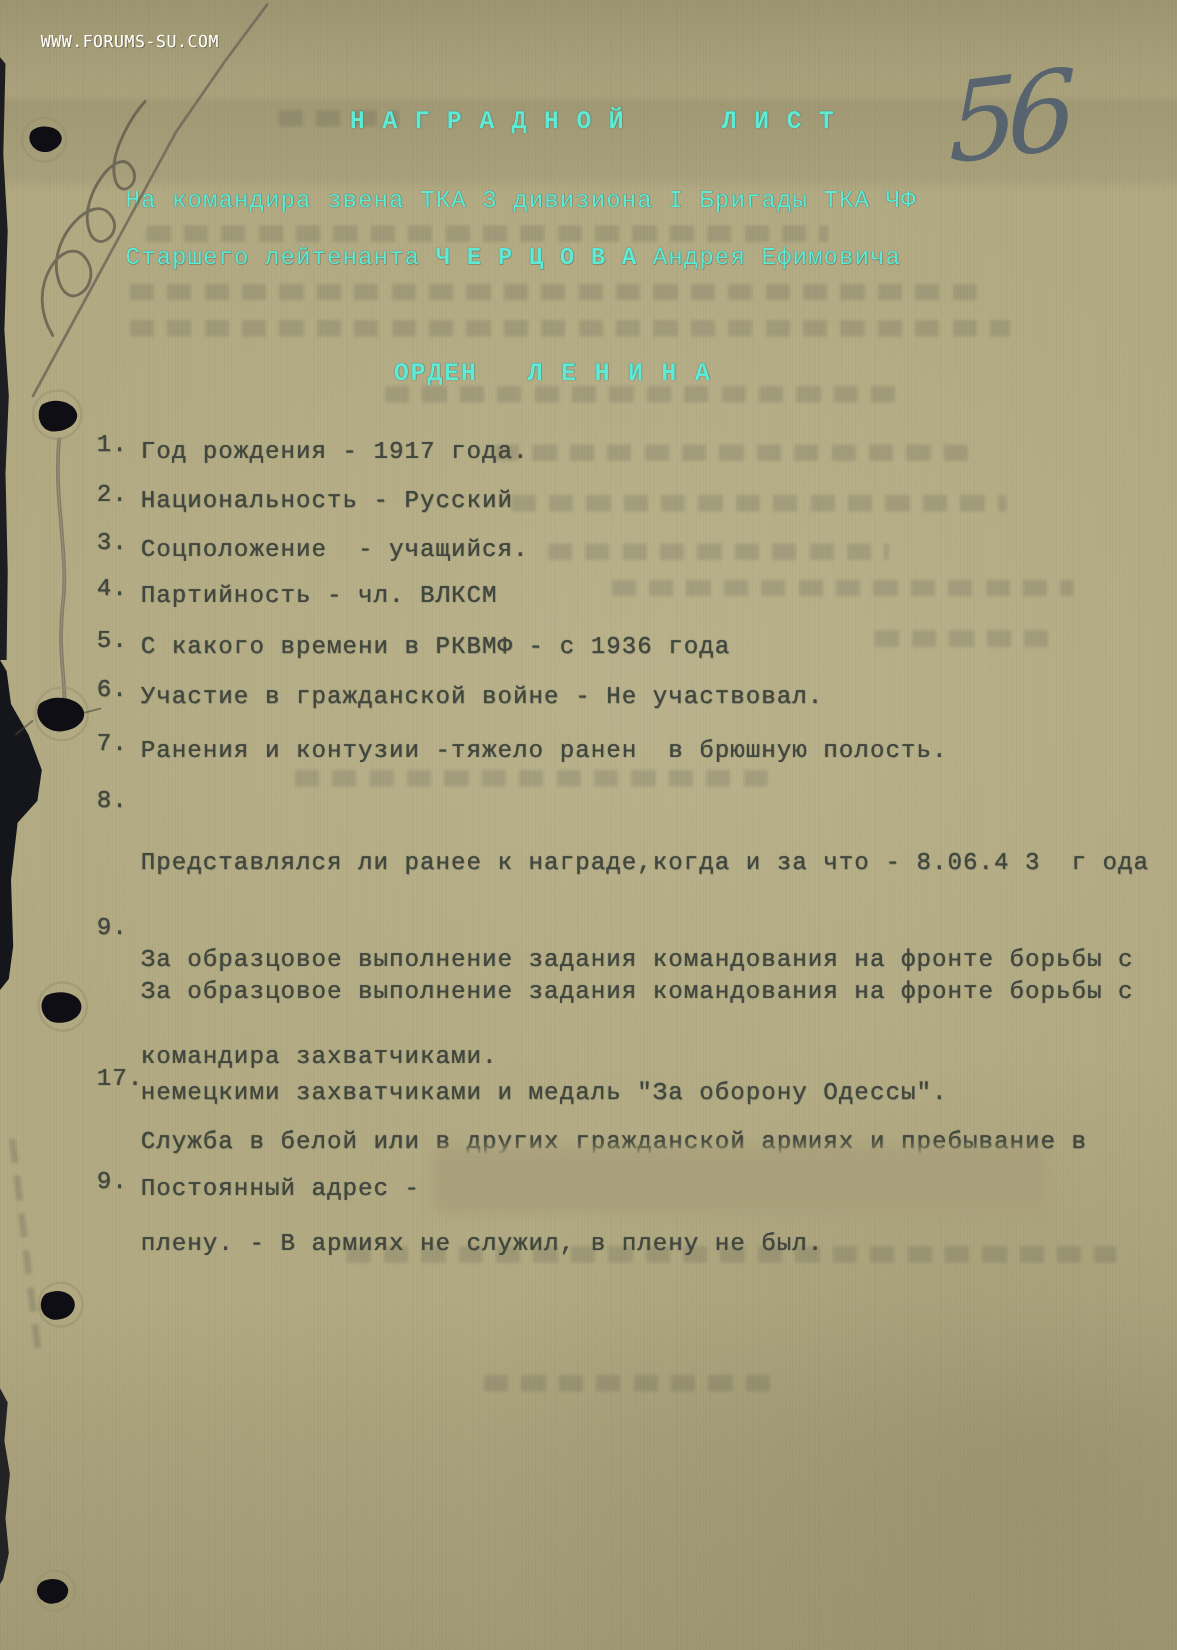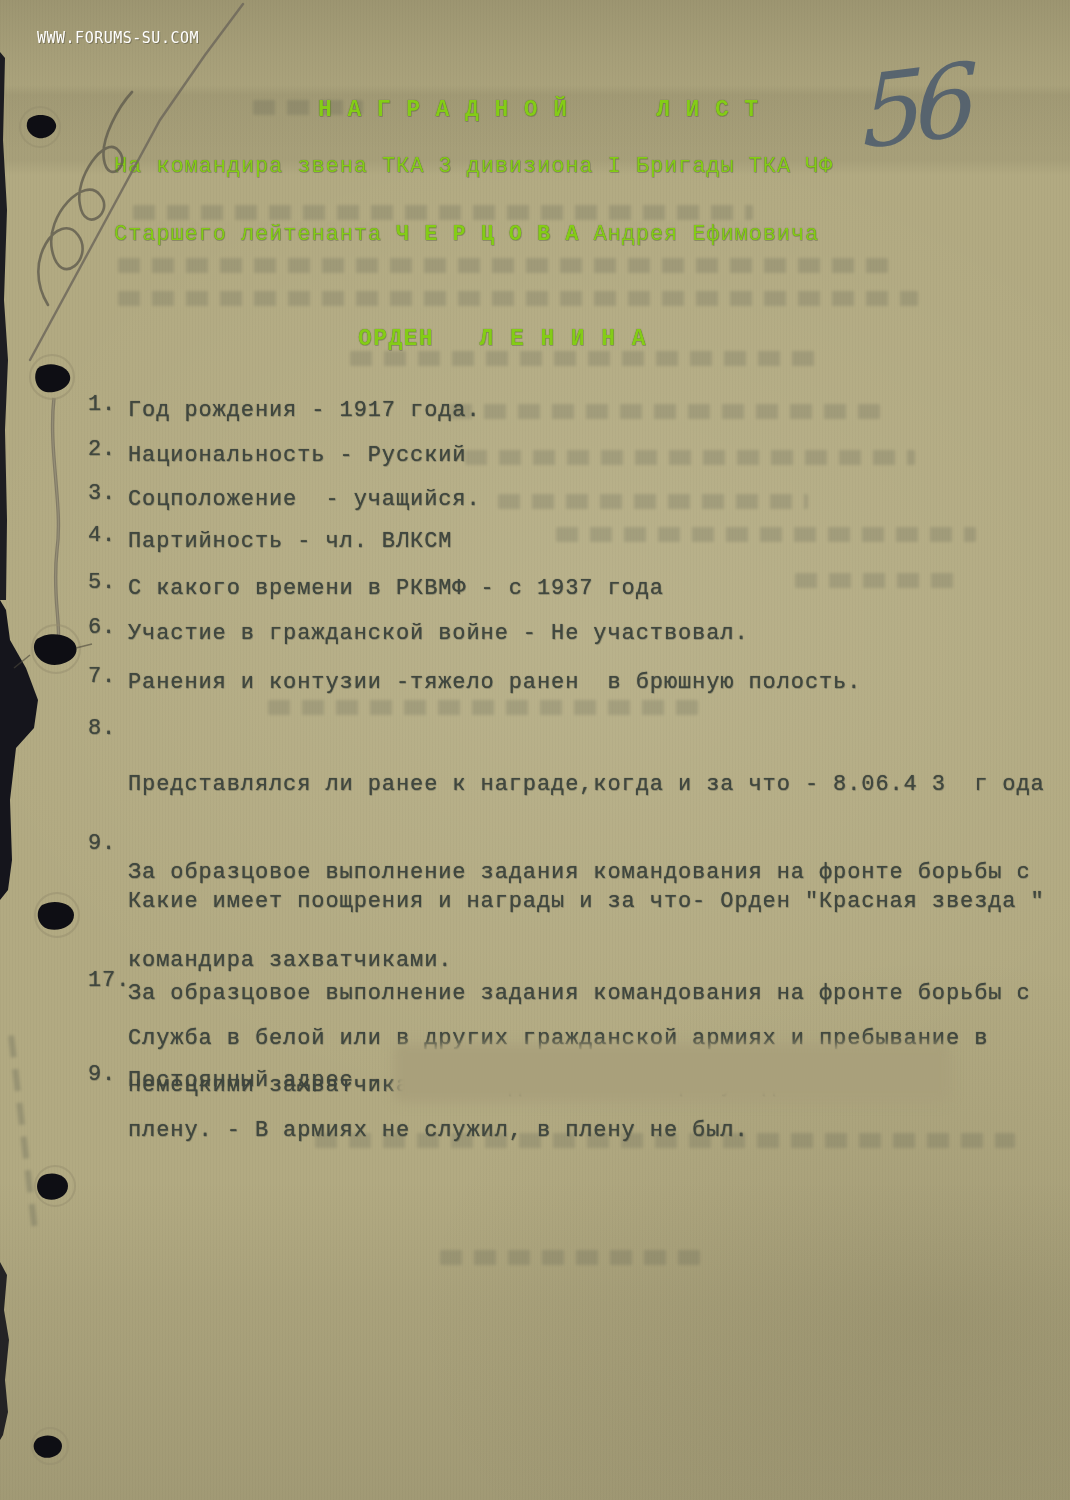--- a/index.html
+++ b/index.html
@@ -9,25 +9,25 @@
     background-image:
       linear-gradient(180deg, rgba(80,75,52,.22) 0px, rgba(80,75,52,.12) 55px, rgba(0,0,0,0) 150px),
       linear-gradient(180deg, rgba(0,0,0,0) 85px, rgba(70,66,48,.10) 95px, rgba(70,66,48,.10) 160px, rgba(0,0,0,0) 175px),
       linear-gradient(180deg, rgba(0,0,0,0) 1180px, rgba(70,66,46,.08) 1300px, rgba(60,56,38,.14) 1500px),
       radial-gradient(900px 700px at 55% 42%, rgba(255,252,228,.10), rgba(0,0,0,0) 72%),
       radial-gradient(750px 520px at 88% 88%, rgba(62,57,36,.12), rgba(0,0,0,0) 70%),
       repeating-linear-gradient(90deg, rgba(58,54,38,.03) 0 1px, rgba(0,0,0,0) 1px 3px);
   }
   
   .t{position:absolute;font-family:"Liberation Mono","DejaVu Sans Mono",monospace;
-     color:#84cc16;font-size:22px;letter-spacing:.9px;white-space:pre;z-index:2;
+     color:#5eead4;font-size:22px;letter-spacing:.9px;white-space:pre;z-index:2;
      text-shadow:0 0 1px rgba(50,56,48,.75), .6px .6px 0 rgba(50,56,48,.22);}
   .strong{font-weight:bold;}
   .title{top:97px;left:318px;font-weight:bold;font-size:23px;}
-  .sub1{top:154px;left:114px;text-align:right;}
+  .sub1{top:170px;left:114px;text-align:right;}
   .sub2{top:222px;left:114px;}
   .award{top:326px;left:358px;font-weight:bold;font-size:23px;letter-spacing:1.4px;}
   .item{position:absolute;left:88px;display:flex;z-index:2;
         font-family:"Liberation Mono","DejaVu Sans Mono",monospace;}
   .item .num{flex:none;width:40px;}
   .lines{position:static;display:block;}
   .lines .ln{display:block;line-height:38px;}
   .lh42 .ln{line-height:42px;}
   
   .tt{font-family:"Liberation Mono","DejaVu Sans Mono",monospace;color:#40473f;font-size:22px;
@@ -93,42 +93,41 @@
   <div class="item" style="top:481px">
     <span class="num tt">3.</span>
     <span class="lines tt"><span class="ln">Соцположение  - учащийся.</span></span>
   </div>
   <div class="item" style="top:523px">
     <span class="num tt">4.</span>
     <span class="lines tt"><span class="ln">Партийность - чл. ВЛКСМ</span></span>
   </div>
   <div class="item" style="top:570px">
     <span class="num tt">5.</span>
-    <span class="lines tt"><span class="ln">С какого времени в РКВМФ - с 1937 года</span></span>
+    <span class="lines tt"><span class="ln">С какого времени в РКВМФ - с 1936 года</span></span>
   </div>
   <div class="item" style="top:615px">
     <span class="num tt">6.</span>
     <span class="lines tt"><span class="ln">Участие в гражданской войне - Не участвовал.</span></span>
   </div>
   <div class="item" style="top:664px">
     <span class="num tt">7.</span>
     <span class="lines tt"><span class="ln">Ранения и контузии -тяжело ранен  в брюшную полость.</span></span>
   </div>
   <div class="item" style="top:716px">
     <span class="num tt">8.</span>
     <span class="lines tt">
       <span class="ln">Представлялся ли ранее к награде,когда и за что - 8.06.4 3  г ода</span>
       <span class="ln">За образцовое выполнение задания командования на фронте борьбы с</span>
       <span class="ln">командира захватчиками.</span>
     </span>
   </div>
   <div class="item lh42" style="top:831px">
     <span class="num tt">9.</span>
     <span class="lines tt">
-      <span class="ln">Какие имеет поощрения и награды и за что- Орден "Красная звезда "</span>
       <span class="ln">За образцовое выполнение задания командования на фронте борьбы с</span>
       <span class="ln">немецкими захватчиками и медаль "За оборону Одессы".</span>
     </span>
   </div>
   <div class="item lh42" style="top:968px">
     <span class="num tt">17.</span>
     <span class="lines tt">
       <span class="ln">Служба в белой или в других гражданской армиях и пребывание в</span>
       <span class="ln">плену. - В армиях не служил, в плену не был.</span>
     </span>

